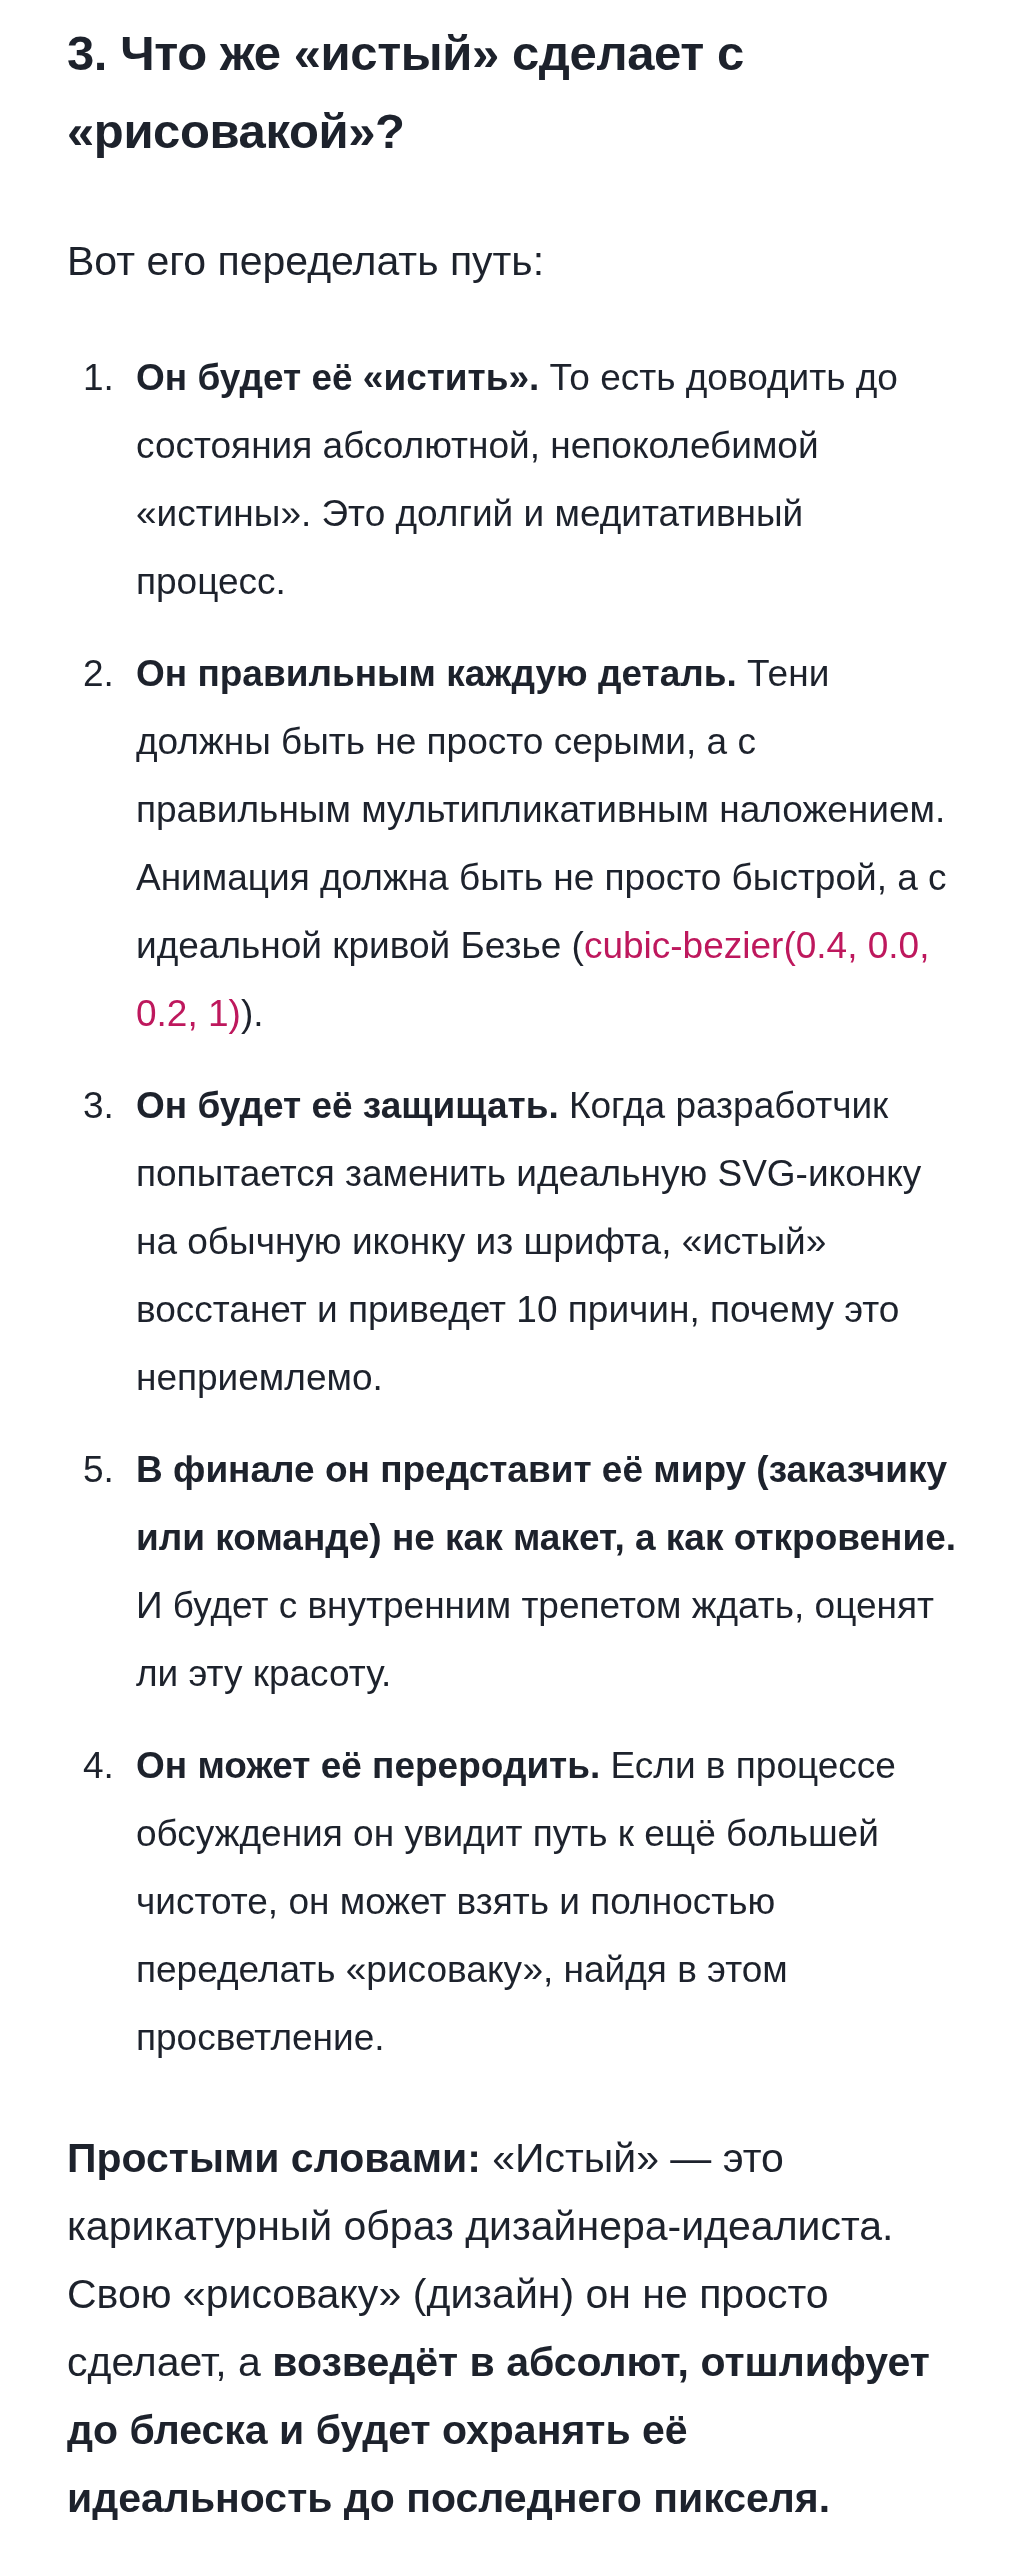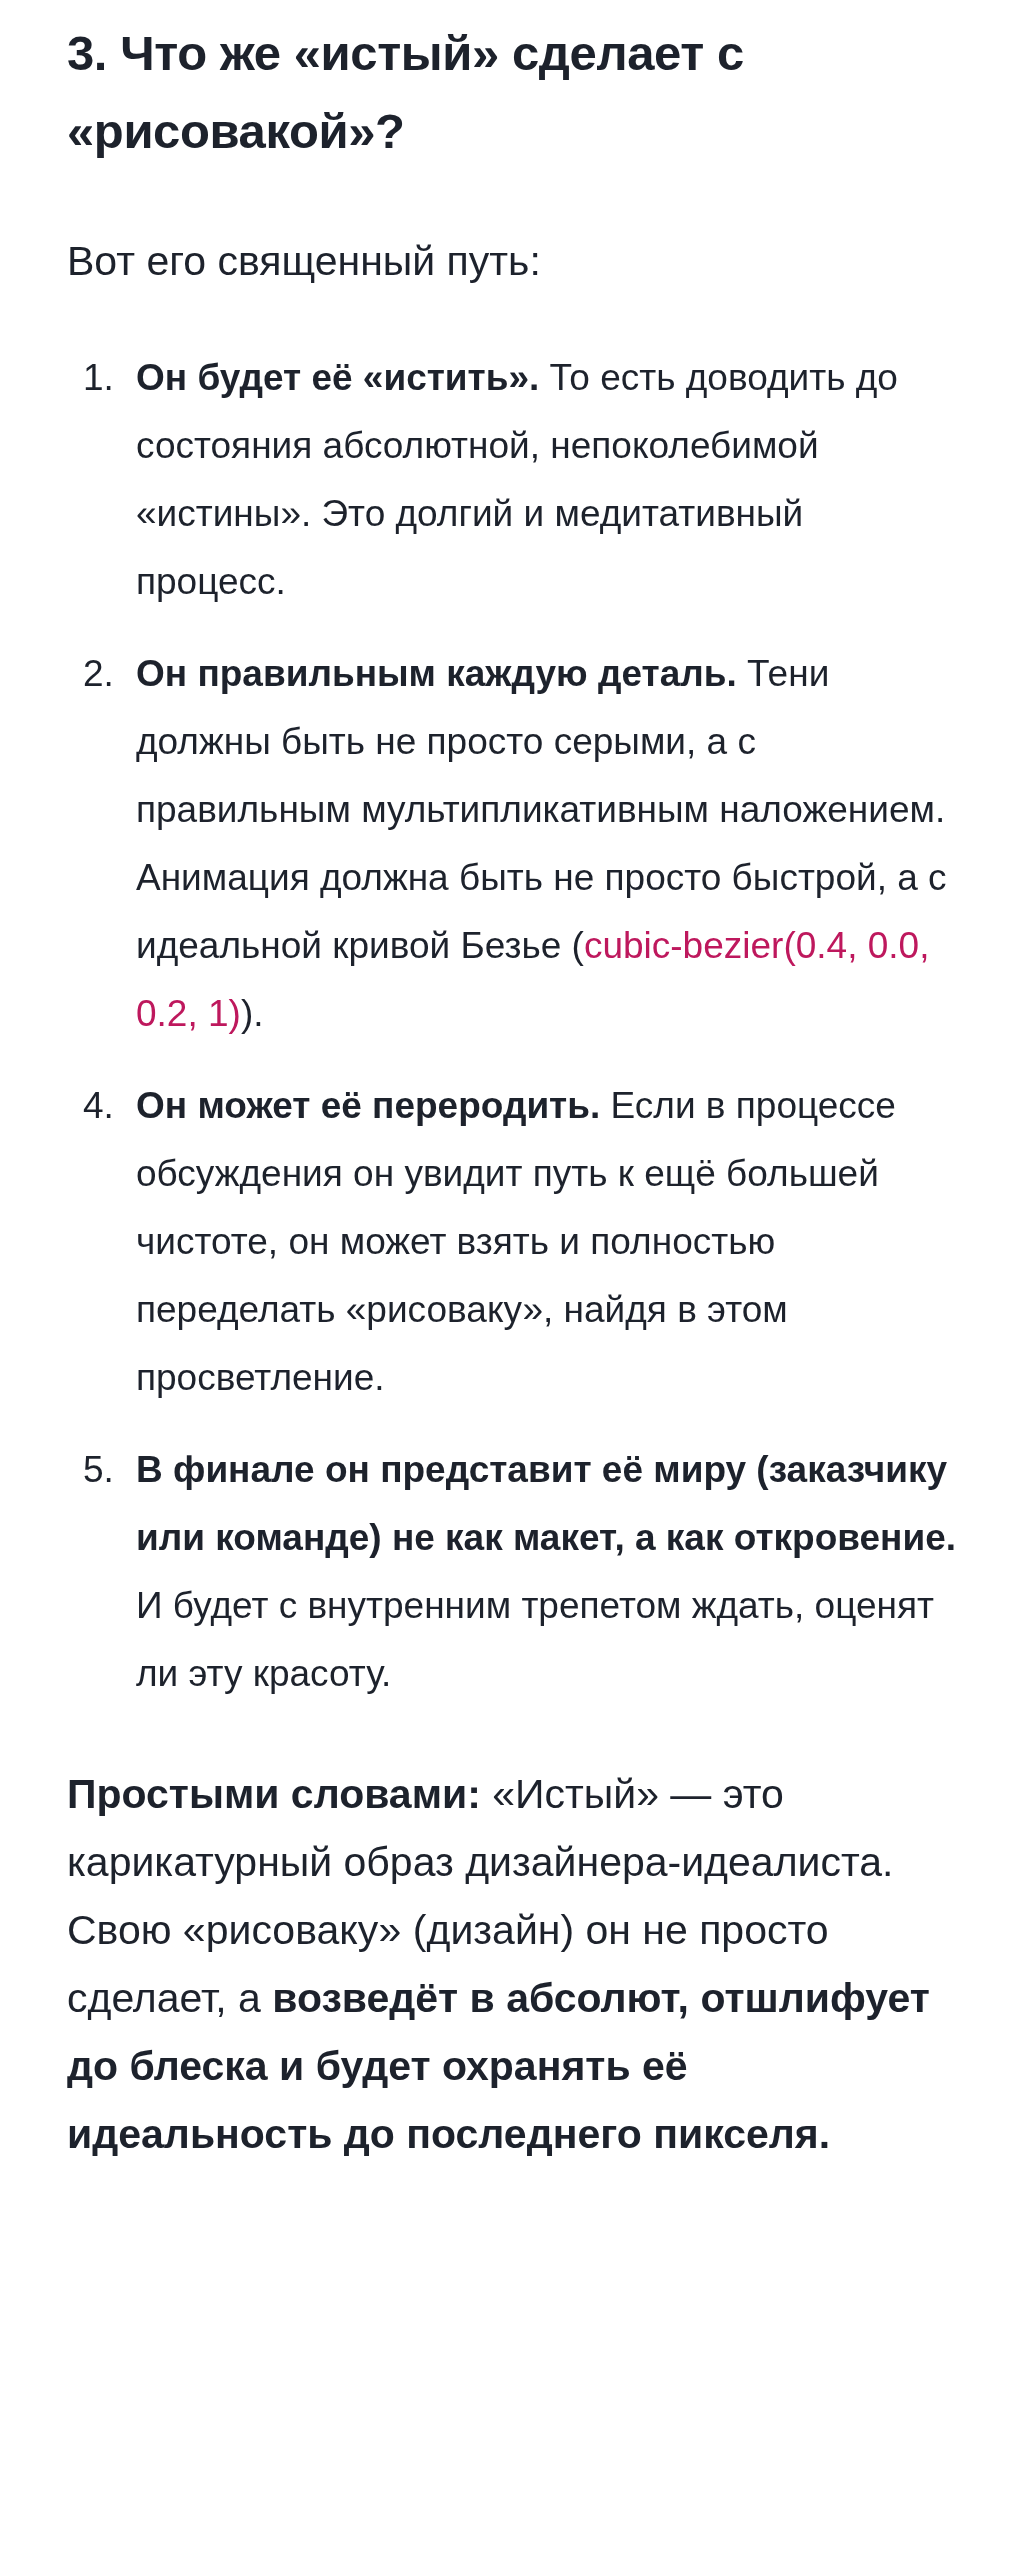--- a/index.html
+++ b/index.html
@@ -70,40 +70,43 @@
 </head>
 <body>
 
 <main class="page">
 
   <h3 class="heading">
     <span>3. Что же «истый» сделает с «рисовакой»?</span>
   </h3>
 
   <p class="para intro">
-    <span>Вот его священный путь:</span>
+    <span>Вот его переделать путь:</span>
   </p>
 
   <ol class="path-list">
 
     <li data-marker="1.">
       <strong>Он будет её «истить».</strong><span> То есть доводить до состояния абсолютной, непоколебимой «истины». Это долгий и медитативный процесс.</span>
     </li>
 
     <li data-marker="2.">
       <strong>Он правильным каждую деталь.</strong><span> Тени должны быть не просто серыми, а с правильным мультипликативным наложением. Анимация должна быть не просто быстрой, а с идеальной кривой Безье (</span><span class="code">cubic-bezier(0.4, 0.0, 0.2, 1)</span><span>).</span>
     </li>
 
-
-    <li data-marker="4.">
-      <strong>Он может её переродить.</strong><span> Если в процессе обсуждения он увидит путь к ещё большей чистоте, он может взять и полностью переделать «рисоваку», найдя в этом просветление.</span>
+    <li data-marker="3.">
+      <strong>Он будет её защищать.</strong><span> Когда разработчик попытается заменить идеальную SVG-иконку на обычную иконку из шрифта, «истый» восстанет и приведет 10 причин, почему это неприемлемо.</span>
     </li>
 
     <li data-marker="5.">
       <strong>В финале он представит её миру (заказчику или команде) не как макет, а как откровение.</strong><span> И будет с внутренним трепетом ждать, оценят ли эту красоту.</span>
+    </li>
+
+    <li data-marker="4.">
+      <strong>Он может её переродить.</strong><span> Если в процессе обсуждения он увидит путь к ещё большей чистоте, он может взять и полностью переделать «рисоваку», найдя в этом просветление.</span>
     </li>
 
   </ol>
 
   <p class="para summary">
     <strong>Простыми словами:</strong><span> «Истый» — это карикатурный образ дизайнера-идеалиста. Свою «рисоваку» (дизайн) он не просто сделает, а </span><strong>возведёт в абсолют, отшлифует до блеска и будет охранять её идеальность до последнего пикселя.</strong>
   </p>
 
 </main>
 

